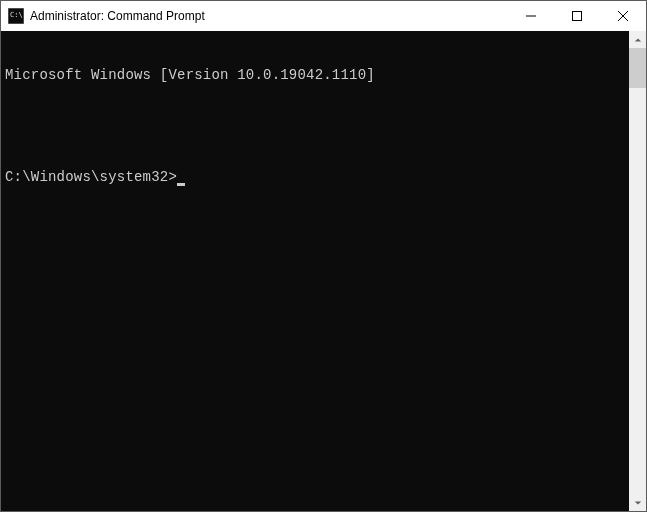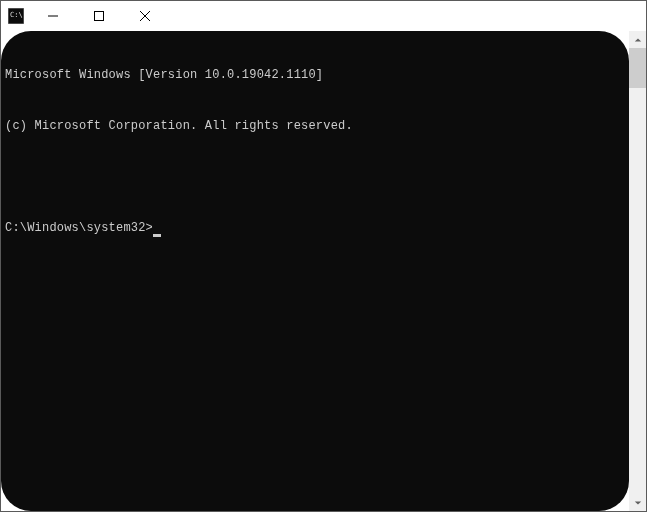--- a/index.html
+++ b/index.html
@@ -71,27 +71,26 @@
     .content-area {
       flex: 1;
       display: flex;
       min-height: 0;
     }
     .terminal {
       flex: 1;
       background: #0c0c0c;
       color: #cccccc;
       font-family: Consolas, "Courier New", monospace;
-      font-size: 12px;
+      font-size: 14px;
       line-height: 17px;
       padding: 2px 2px 2px 4px;
       overflow: hidden;
       white-space: pre;
       letter-spacing: 0.2px;
-      border-radius: 30px;
     }
     .terminal-line {
       min-height: 17px;
     }
     .prompt-line {
       display: flex;
       flex-wrap: nowrap;
     }
     .cursor {
       display: inline-block;
@@ -147,20 +146,21 @@
 <body>
 
 <div class="window">
   <div class="titlebar">
     <div class="titlebar-icon">
       <svg viewBox="0 0 16 16">
         <rect x="0" y="0" width="16" height="16" fill="#0c0c0c" stroke="#888" stroke-width="1"></rect>
         <text x="2" y="9" font-family="Consolas, monospace" font-size="7" fill="#ddd">C:\</text>
       </svg>
     </div>
+    <div class="titlebar-title">Administrator: Command Prompt</div>
     <div class="window-controls">
       <div class="window-control">
         <svg viewBox="0 0 10 10">
           <line x1="0" y1="5" x2="10" y2="5"></line>
         </svg>
       </div>
       <div class="window-control">
         <svg viewBox="0 0 10 10">
           <rect x="0.5" y="0.5" width="9" height="9"></rect>
         </svg>
@@ -169,21 +169,20 @@
         <svg viewBox="0 0 10 10">
           <line x1="0" y1="0" x2="10" y2="10"></line>
           <line x1="10" y1="0" x2="0" y2="10"></line>
         </svg>
       </div>
     </div>
   </div>
   <div class="content-area">
     <div class="terminal">
       <div class="terminal-line">Microsoft Windows [Version 10.0.19042.1110]</div>
-      <div class="terminal-line">(c) Microsoft Corporation. All rights reserved.</div>
       <div class="terminal-line"></div>
       <div class="terminal-line prompt-line"><span>C:\Windows\system32&gt;</span><span class="cursor-wrap"><span class="cursor"></span></span></div>
     </div>
     <div class="scrollbar">
       <div class="scroll-arrow">
         <svg viewBox="0 0 10 10">
           <path d="M1 7 L5 3 L9 7 Z"></path>
         </svg>
       </div>
       <div class="scroll-track">

